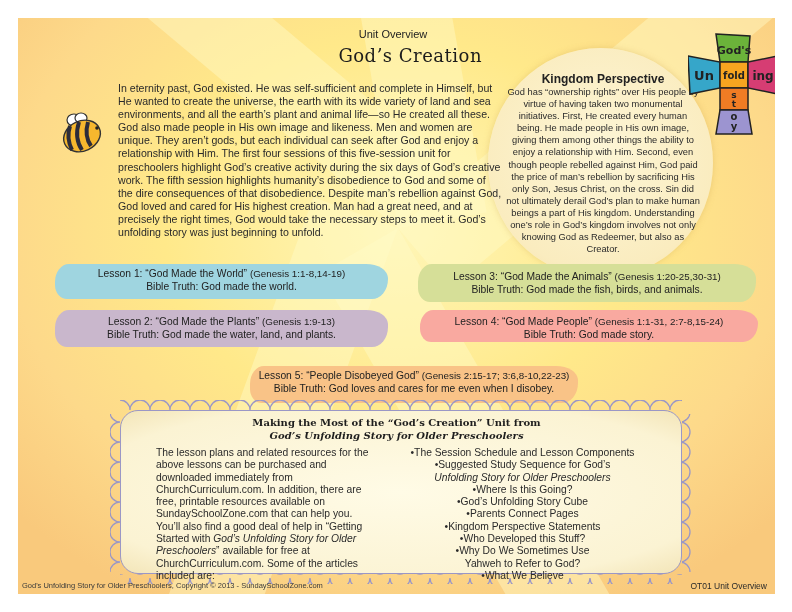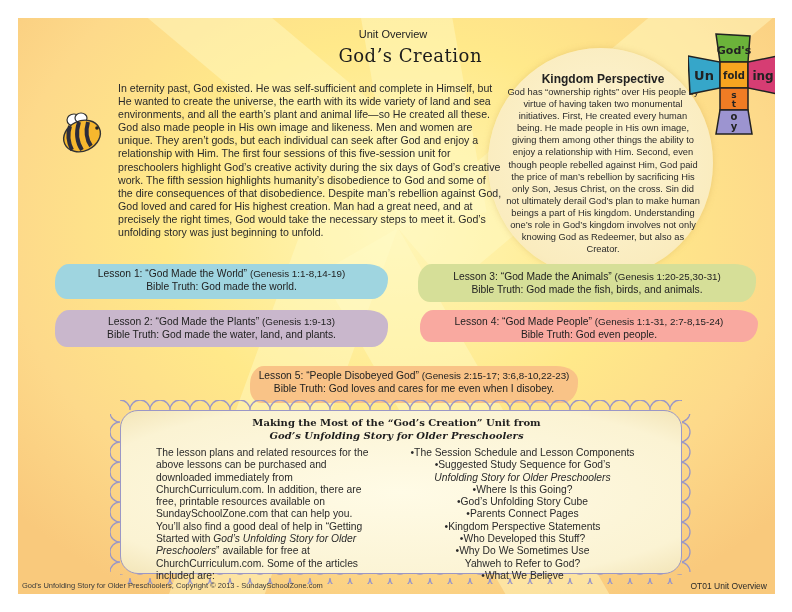--- a/index.html
+++ b/index.html
@@ -89,21 +89,21 @@
   <div class="lesson l2">
     <div><span>Lesson 2: “God Made the Plants”</span> <span class="small">(Genesis 1:9-13)</span></div>
     <div>Bible Truth: God made the water, land, and plants.</div>
   </div>
   <div class="lesson l3">
     <div><span>Lesson 3: “God Made the Animals”</span> <span class="small">(Genesis 1:20-25,30-31)</span></div>
     <div>Bible Truth: God made the fish, birds, and animals.</div>
   </div>
   <div class="lesson l4">
     <div><span>Lesson 4: “God Made People”</span> <span class="small">(Genesis 1:1-31, 2:7-8,15-24)</span></div>
-    <div>Bible Truth: God even people.</div>
+    <div>Bible Truth: God made story.</div>
   </div>
   <div class="lesson l5">
     <div><span>Lesson 5: “People Disobeyed God”</span> <span class="small">(Genesis 2:15-17; 3:6,8-10,22-23)</span></div>
     <div>Bible Truth: God loves and cares for me even when I disobey.</div>
   </div>
 
   <div class="box">
     <svg width="590" height="190" style="position:absolute;left:0;top:0">
       <defs>
         <pattern id="scT" x="4" y="0" width="20" height="14" patternUnits="userSpaceOnUse">

